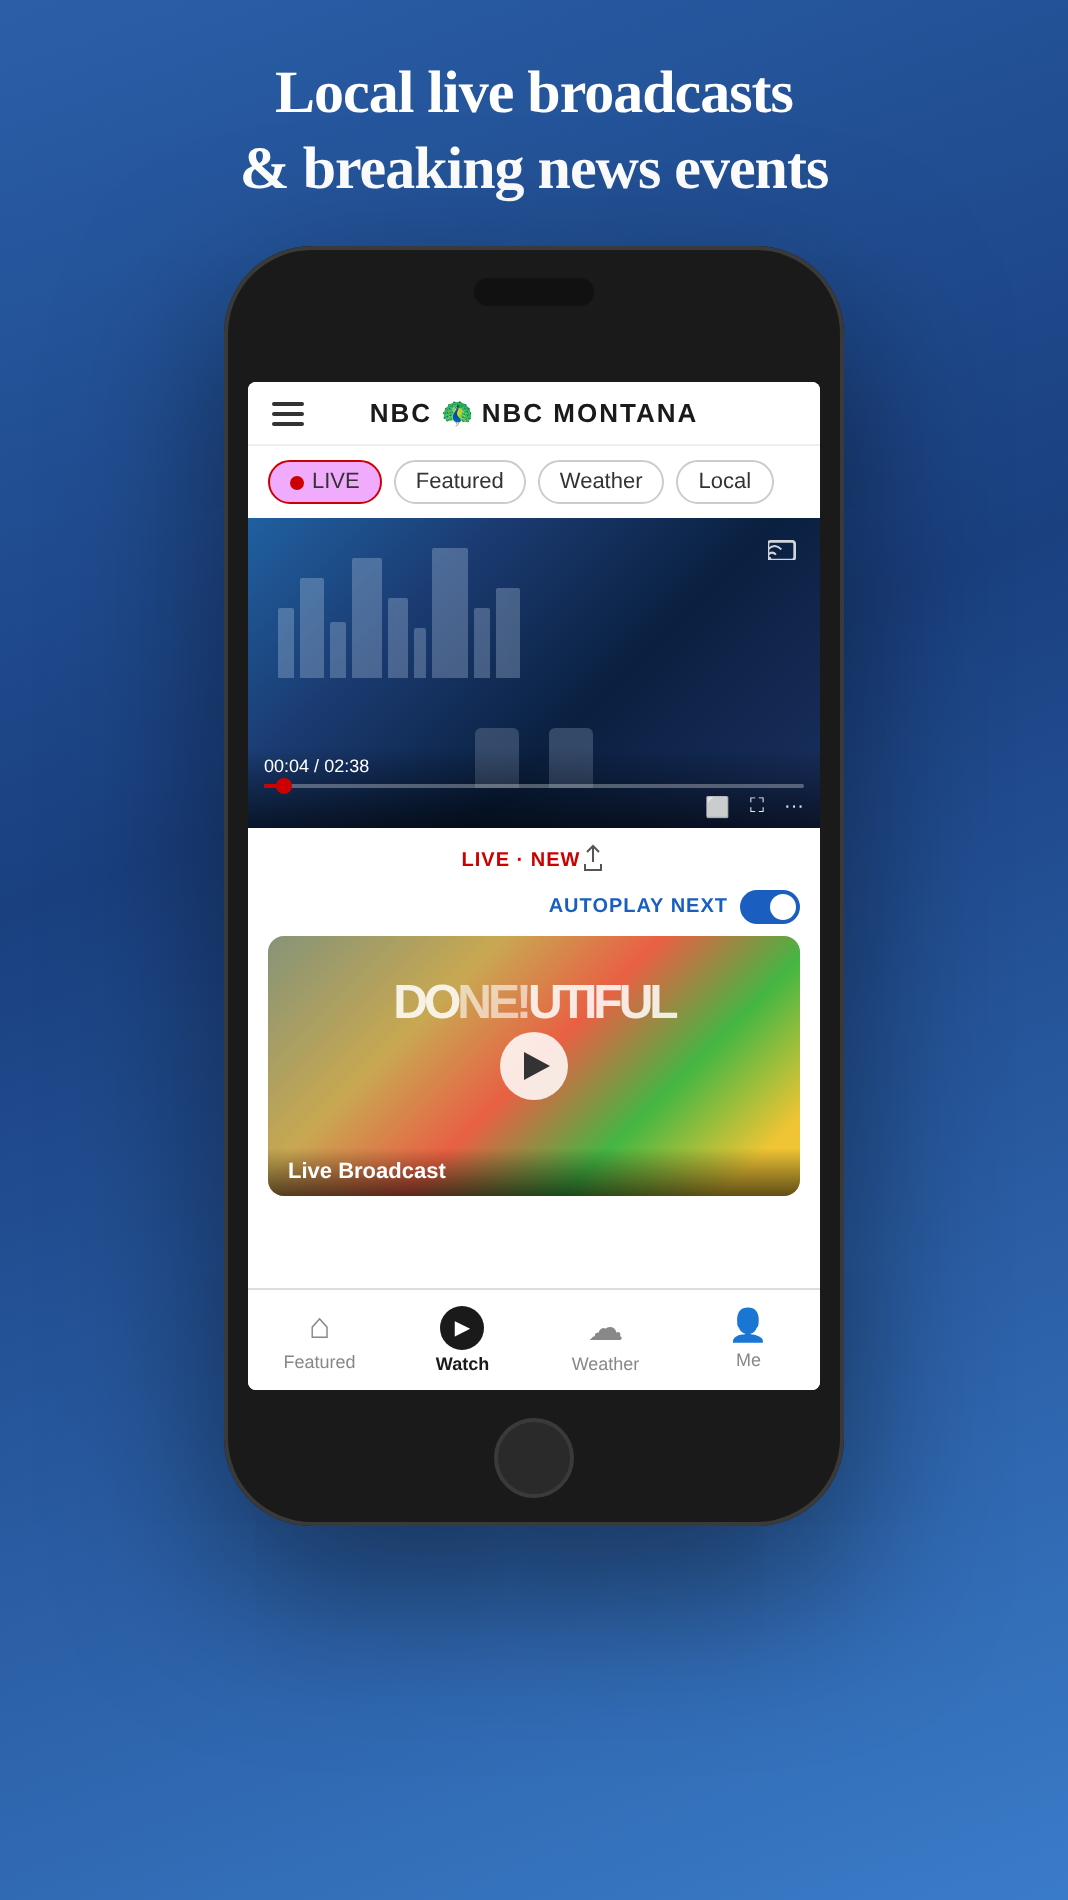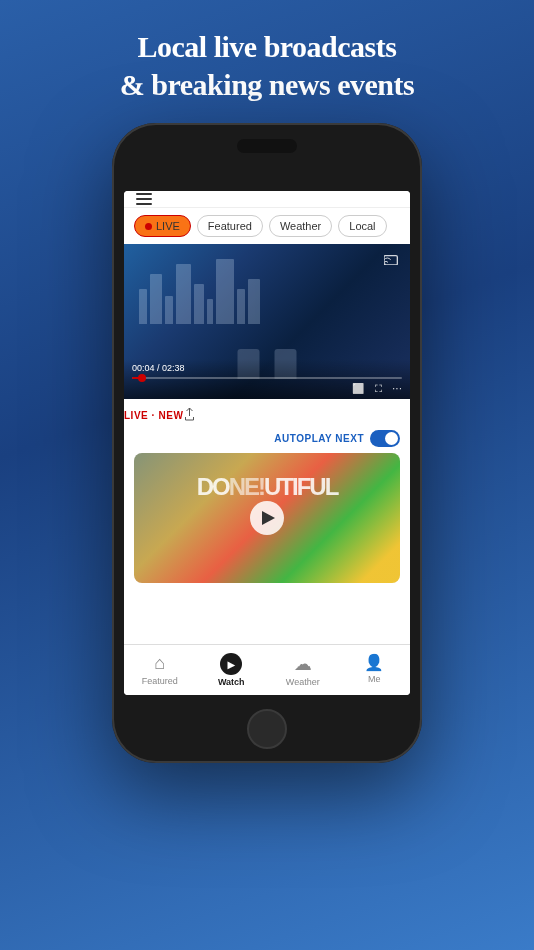--- a/index.html
+++ b/index.html
@@ -126,21 +126,21 @@
       font-size: 11px;
       font-weight: 500;
       border: 1.5px solid #ccc;
       background: white;
       color: #333;
       cursor: pointer;
     }
 
     .filter-tab.active {
       border-color: #cc0000;
-      background: #f97316;
+      background: #f0abfc;
       display: flex;
       align-items: center;
       gap: 4px;
     }
 
     .live-dot {
       width: 7px;
       height: 7px;
       background: #cc0000;
       border-radius: 50%;
@@ -247,21 +247,21 @@
     
     .content-area {
       flex: 1;
       overflow-y: auto;
       background: white;
     }
 
     .live-label-row {
       display: flex;
       align-items: center;
-      justify-content: flex-start;
+      justify-content: center;
       padding: 8px 0 4px;
     }
 
     .live-new-badge {
       font-size: 10px;
       font-weight: 700;
       color: #cc0000;
       letter-spacing: 0.5px;
     }
 
@@ -432,20 +432,24 @@
   <div class="phone-notch"></div>
   <div class="phone-home-btn"></div>
 
   <div class="phone-screen">
 
     <div class="app-header">
       <div class="hamburger-icon">
         <span></span>
           <span></span>
           <span></span>
+      </div>
+      <div class="nbc-logo">
+        <span>NBC 🦚</span>
+        <span>NBC MONTANA</span>
       </div>
     </div>
 
     <div class="filter-tabs">
       <div class="filter-tab active">
         <span class="live-dot"></span>
         <span>LIVE</span>
       </div>
       <div class="filter-tab">
         <span>Featured</span>
@@ -523,20 +527,21 @@
           <div class="toggle-knob"></div>
         </div>
       </div>
 
       <div class="video-card">
         <div class="video-card-bg"></div>
         <div class="mural-text">DO<span style="opacity:0.7">NE!</span>UTIFUL</div>
         <div class="play-btn-overlay">
           <div class="play-triangle"></div>
         </div>
+        <div class="video-card-title">Live Broadcast</div>
       </div>
     </div>
 
     <div class="bottom-nav">
       <div class="nav-item">
         <span class="nav-icon">⌂</span>
         <span class="nav-label">Featured</span>
       </div>
       <div class="nav-item">
         <span style="width:22px;height:22px;background:#1a1a1a;border-radius:50%;display:flex;align-items:center;justify-content:center;font-size:10px;color:white;">▶</span>

